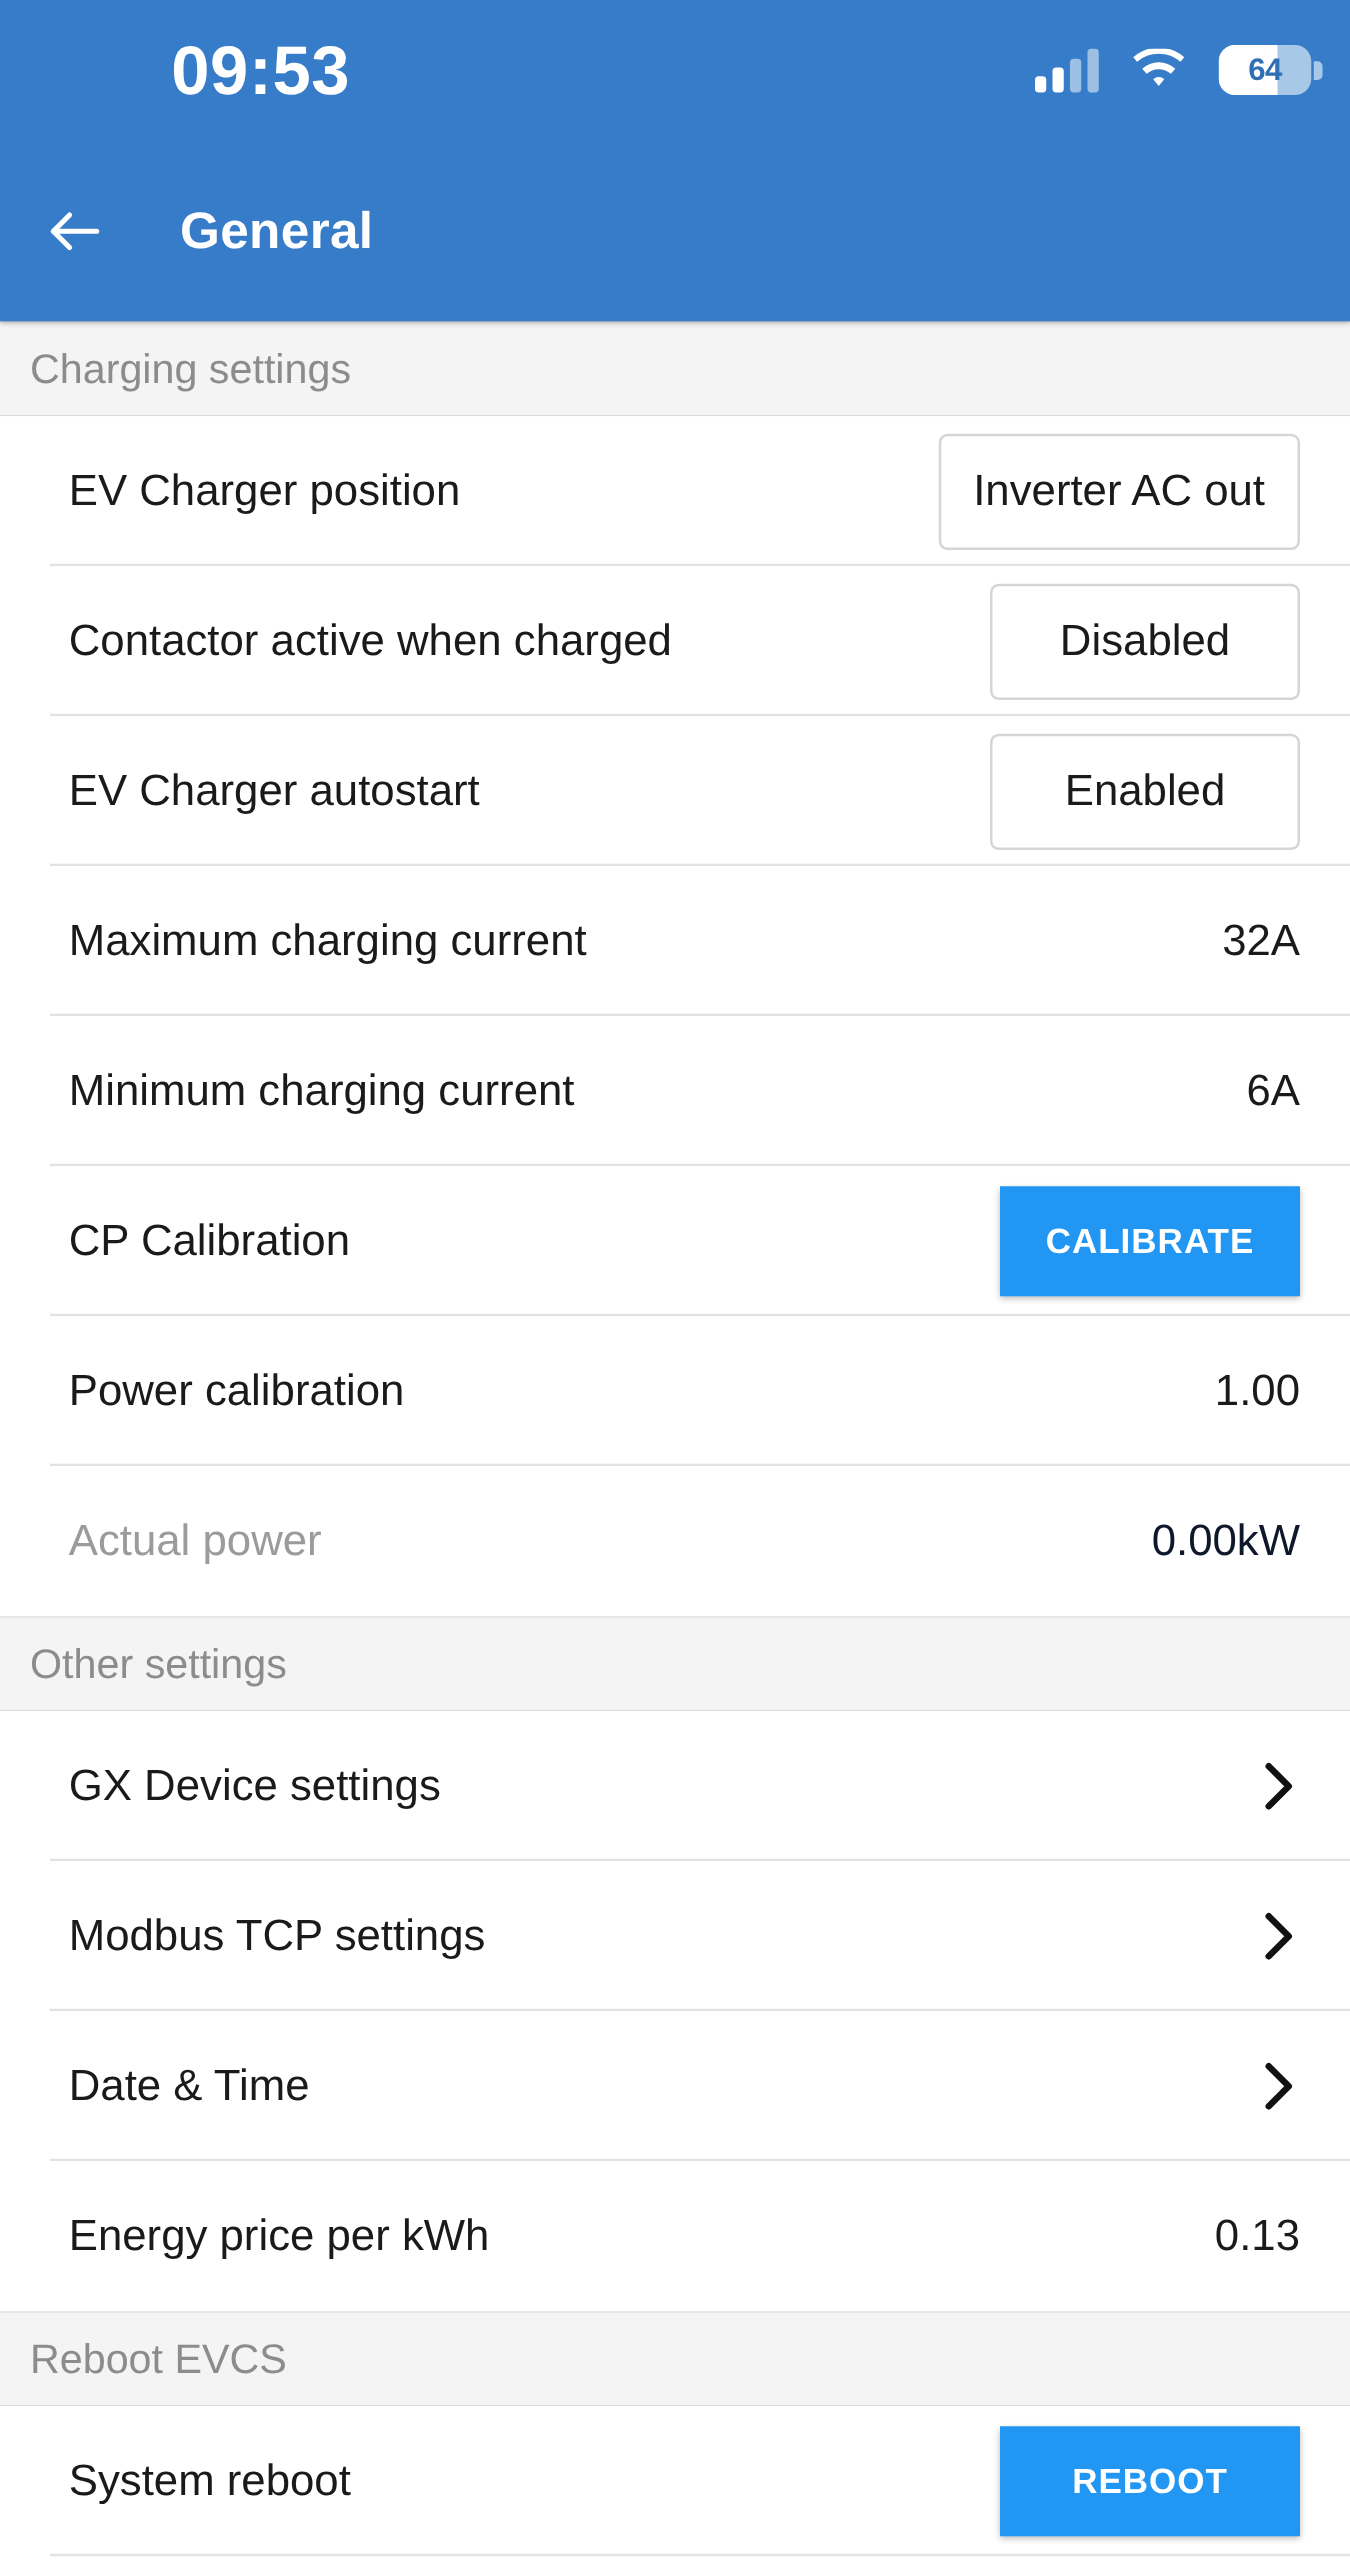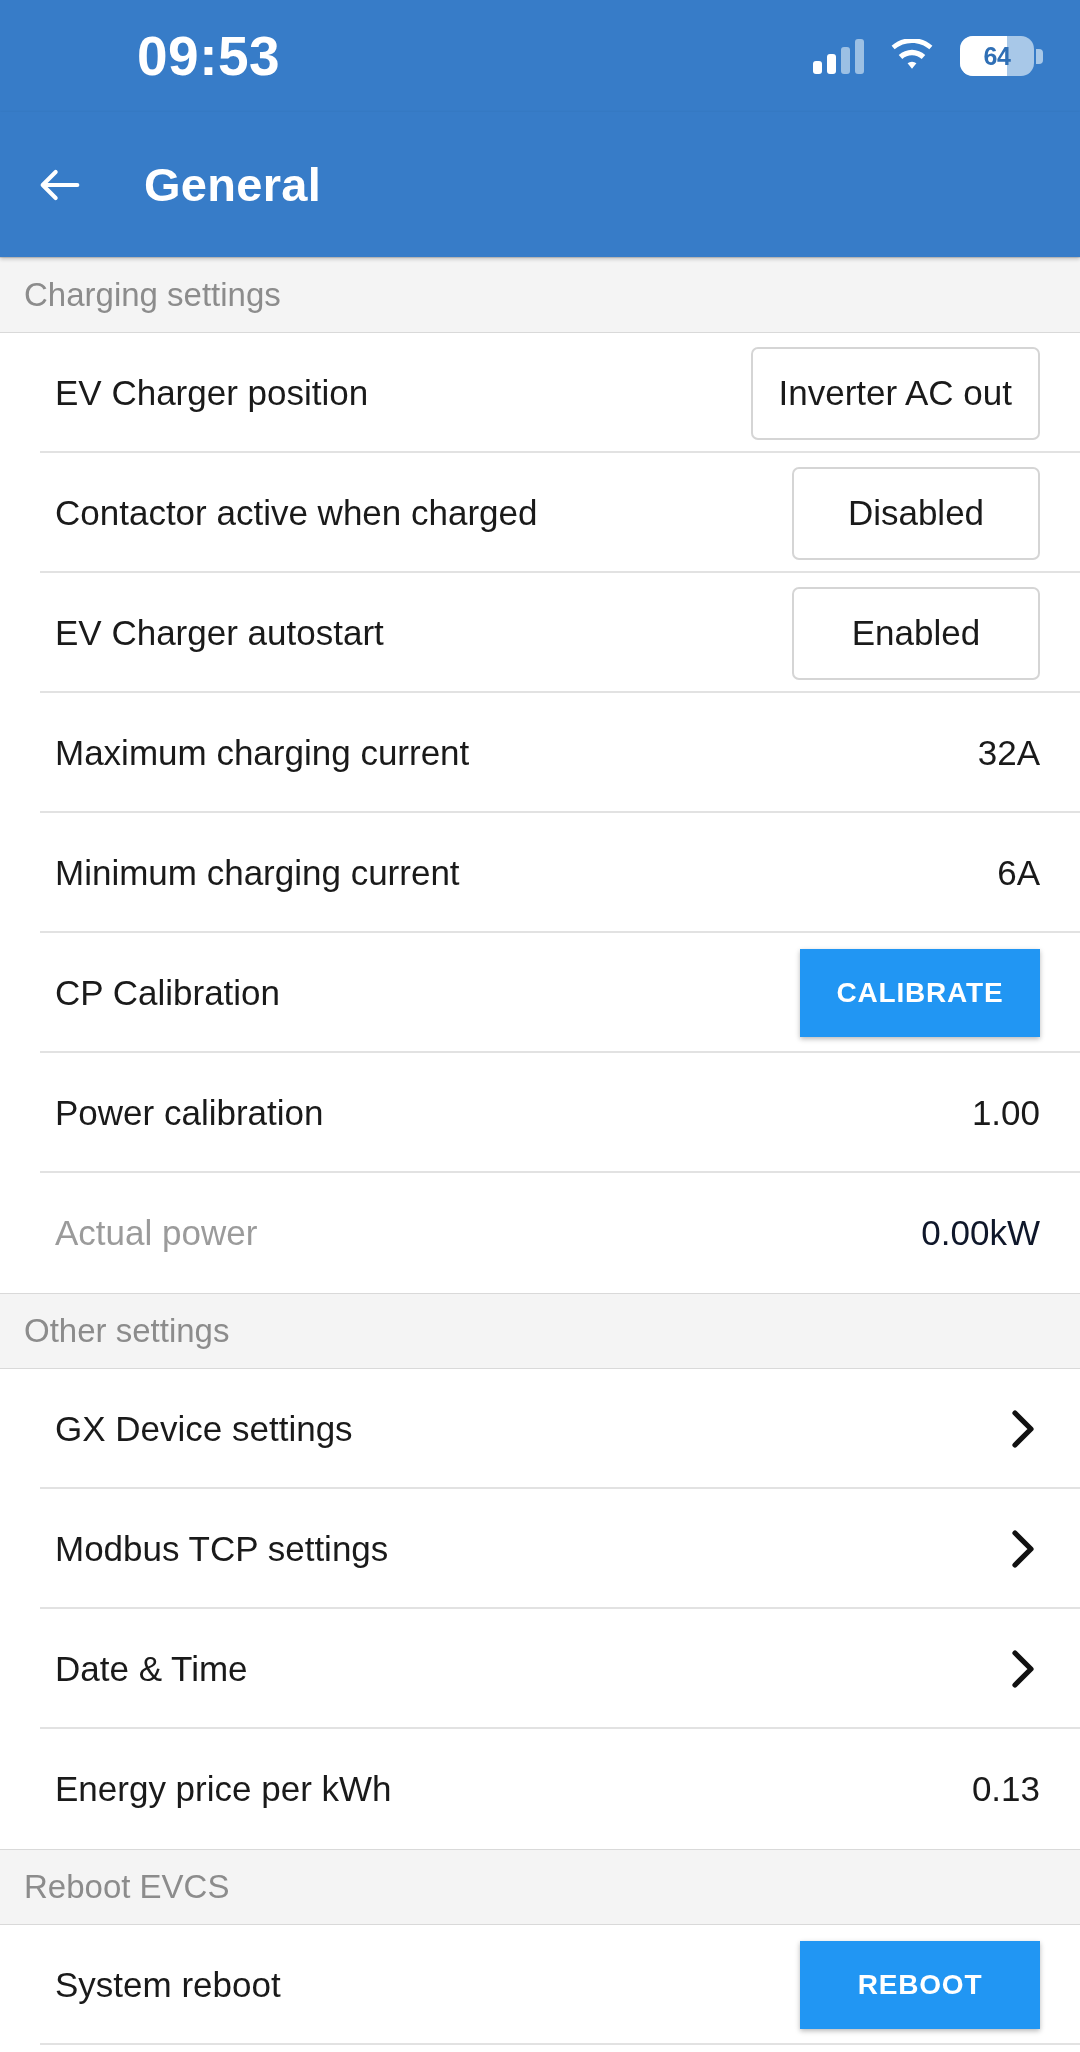--- a/index.html
+++ b/index.html
@@ -24,21 +24,21 @@
     left: 137px;
     top: 50%;
     transform: translateY(-50%);
     color: #ffffff;
     font-size: 55px;
     font-weight: bold;
     letter-spacing: 0.5px;
   }
   .status-icons {
     position: absolute;
-    right: 37px;
+    right: 22px;
     top: 50%;
     transform: translateY(-50%);
     display: flex;
     align-items: center;
     gap: 26px;
   }
   .signal {
     display: flex;
     align-items: flex-end;
     gap: 5px;
@@ -103,21 +103,21 @@
     width: 64px;
     height: 64px;
     margin-left: 28px;
     display: flex;
     align-items: center;
     justify-content: center;
   }
   .back-btn svg { width: 52px; height: 52px; display: block; }
   .appbar-title {
     color: #ffffff;
-    font-size: 47px;
+    font-size: 41px;
     font-weight: bold;
     margin-left: 52px;
     letter-spacing: 0.3px;
   }
 
   
   .content { background: #ffffff; }
 
   .section-header {
     background: #F4F4F4;

